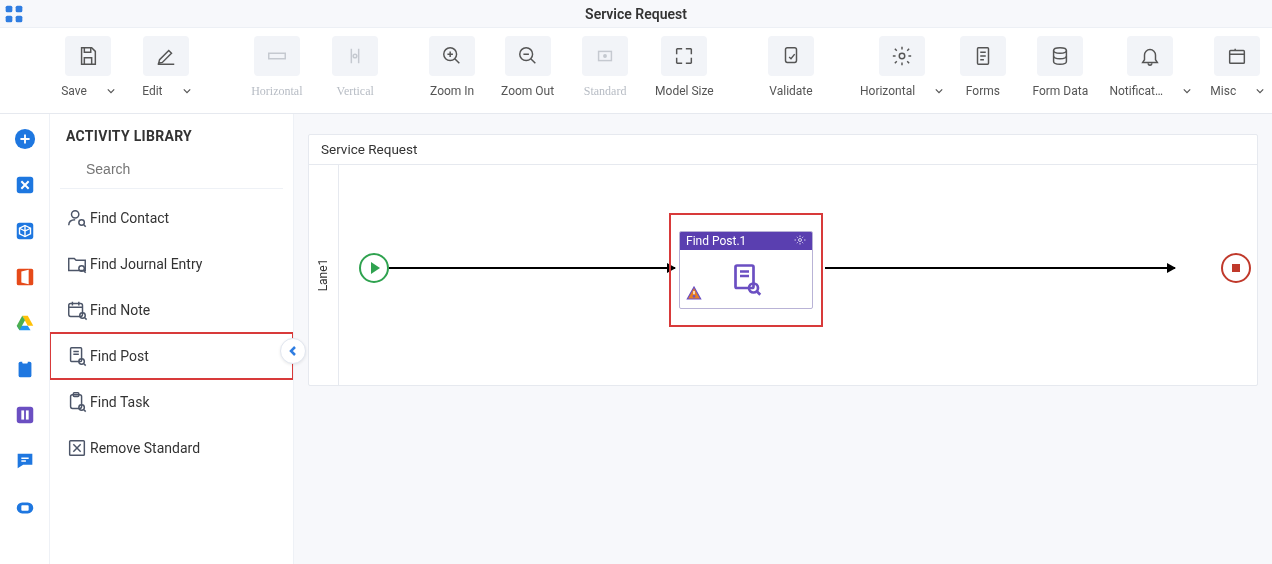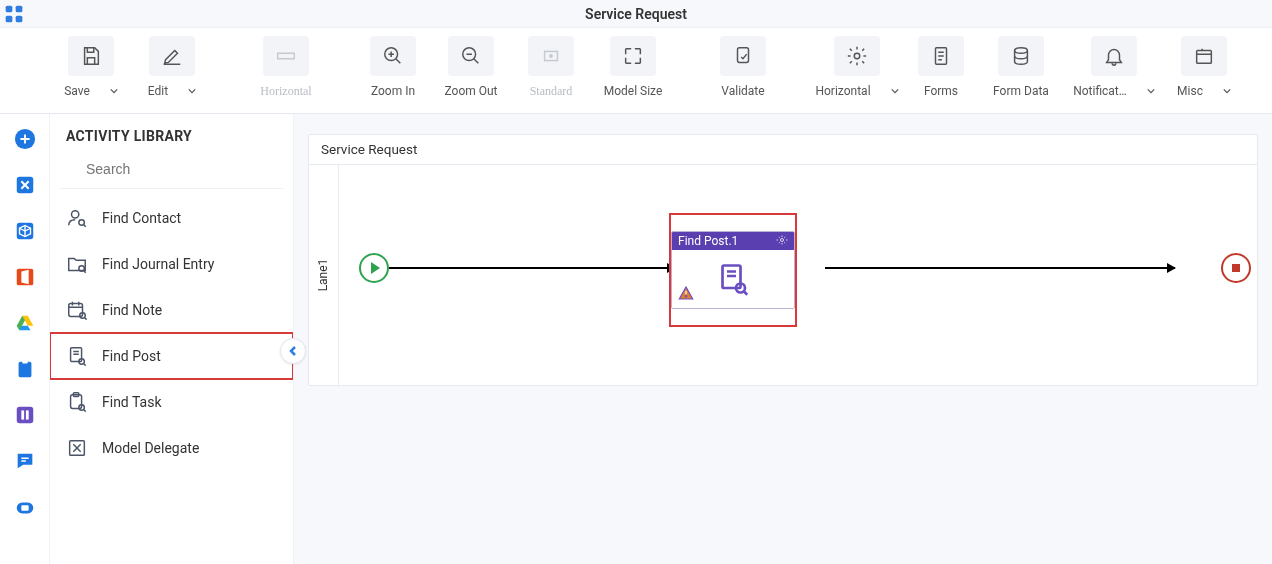--- a/index.html
+++ b/index.html
@@ -141,21 +141,21 @@
     background: transparent;
   }
   .lib-list {
     overflow: hidden;
     flex: 1;
     padding-top: 6px;
   }
   .lib-item {
     display: flex;
     align-items: center;
-    gap: 14px;
+    gap: 2px;
     padding: 12px 16px;
     cursor: pointer;
     font-size: 14px;
     color: #333;
   }
   .lib-item .ico {
     width: 22px; height: 22px; flex: 0 0 22px;
     display: flex; align-items: center; justify-content: center;
   }
   .lib-item .ico svg { width: 22px; height: 22px; stroke:#4c5568; fill:none; stroke-width:1.6; }
@@ -245,21 +245,21 @@
     border: 2px solid #c0392b;
   }
   .node-end::after {
     content:"";
     width: 8px; height: 8px;
     background: #c0392b;
   }
   .node-activity-hi {
     position: absolute;
     left: 330px; top: 48px;
-    width: 128px; height: 114px;
+    width: 154px; height: 114px;
     border: 2px solid #d83a3a;
     display:flex; align-items:center; justify-content:center;
   }
   .node-activity {
     width: 134px;
     border: 1px solid #b9b3d6;
     border-radius: 2px;
     background:#fff;
     overflow:hidden;
   }
@@ -360,20 +360,31 @@
     <div class="iconbox">
       <svg viewBox="0 0 24 24">
           <rect x="3" y="9" width="18" height="6"></rect>
         </svg>
     </div>
     <div class="label">
         <span>Horizontal</span>
       </div>
   </div>
 
+  <div class="toolbar-btn disabled">
+    <div class="iconbox">
+      <svg viewBox="0 0 24 24">
+          <path d="M8 4v16M16 4v16"></path>
+          <circle cx="12" cy="12" r="2"></circle>
+        </svg>
+    </div>
+    <div class="label">
+        <span>Vertical</span>
+      </div>
+  </div>
 
   <div class="toolbar-gap"></div>
 
   <div class="toolbar-btn">
     <div class="iconbox">
       <svg viewBox="0 0 24 24">
           <circle cx="10" cy="10" r="7"></circle>
           <path d="M10 7v6M7 10h6M15 15l5 5"></path>
         </svg>
     </div>
@@ -638,21 +649,21 @@
         <span>Find Task</span>
       </div>
 
       <div class="lib-item">
         <span class="ico">
             <svg viewBox="0 0 24 24">
               <rect x="4" y="4" width="16" height="16" rx="1"></rect>
               <path d="M8 8l8 8M16 8l-8 8"></path>
             </svg>
           </span>
-        <span>Model Delegate</span>
+        <span>Remove Standard</span>
       </div>
 
     </div>
 
     <div class="collapse-toggle">
       <svg viewBox="0 0 10 10">
           <path d="M7 1L3 5l4 4"></path>
         </svg>
     </div>
   </div>

